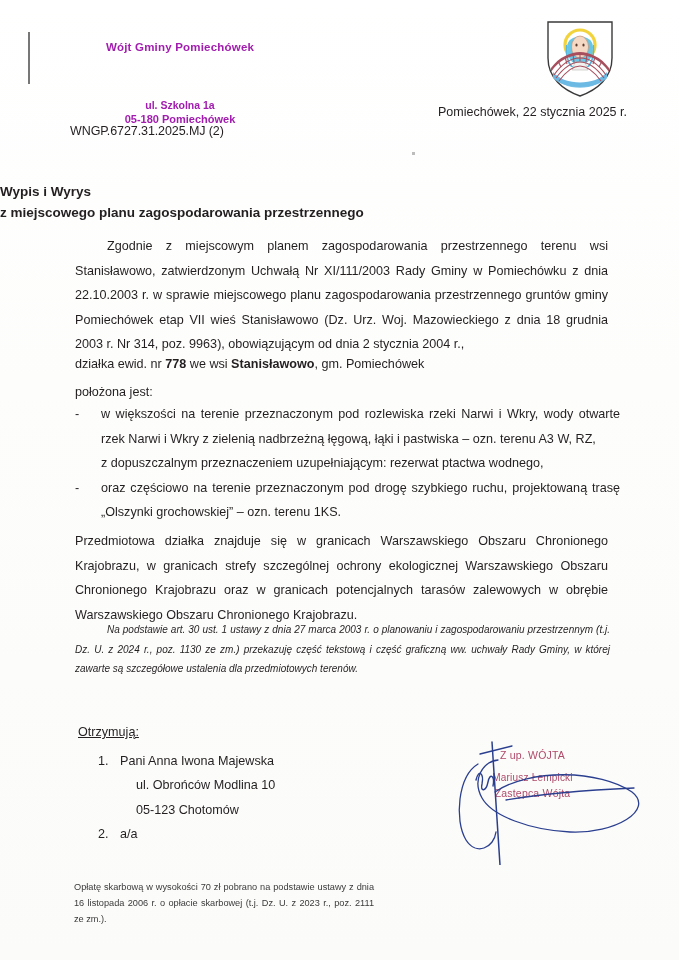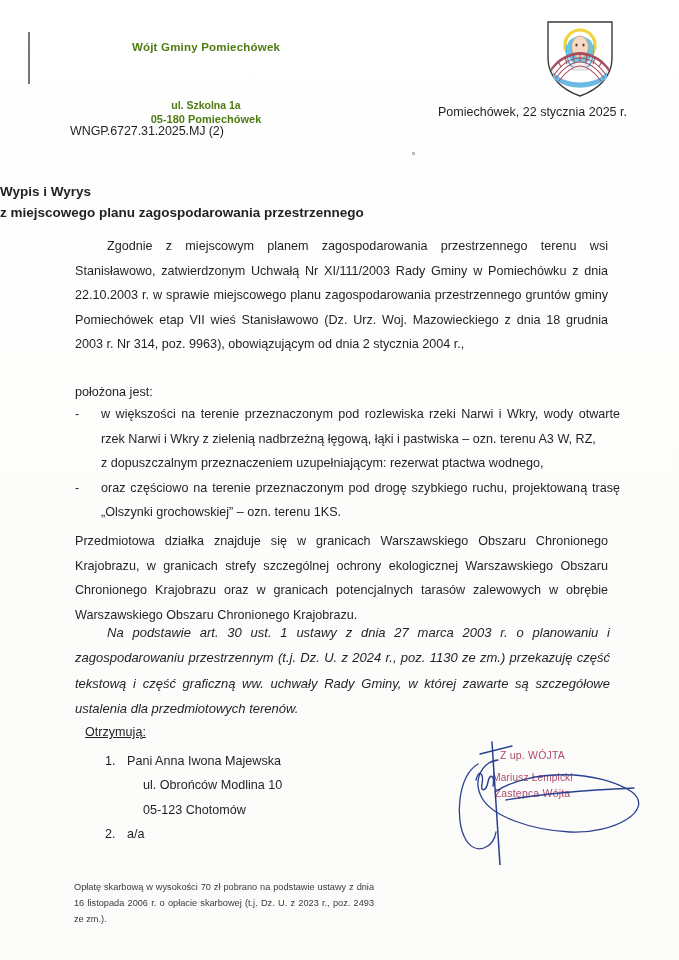--- a/index.html
+++ b/index.html
@@ -30,25 +30,25 @@
     position: absolute;
     left: 28px;
     top: 32px;
     width: 2px;
     height: 52px;
     background: #4a4a4a;
     opacity: .75;
   }
   .office-stamp {
     position: absolute;
-    left: 76px;
+    left: 50px;
     top: 40px;
     width: 260px;
     text-align: center;
-    color: #4d7c0f;
+    color: #a21caf;
     line-height: 1.28;
   }
   .office-stamp .l1 {
     font-size: 11.5px;
     font-weight: bold;
     letter-spacing: .2px;
   }
   .office-stamp .l2 { font-size: 10.5px; font-weight: bold; margin-top: 44px; }
   .office-stamp .l3 { font-size: 11px; font-weight: bold; }
   .office-stamp .l4 { font-size: 9px; font-weight: bold; letter-spacing: .1px; }
@@ -129,30 +129,30 @@
   .bullet-text { flex: 1 1 auto; }
   .sub-line { margin-left: 26px; }
 
   .p-area { top: 529px; }
 
   .p-legal {
     position: absolute;
     left: 75px;
     width: 535px;
     top: 620px;
-    font-size: 13px;
+    font-size: 10px;
     line-height: 1.95;
     font-style: italic;
     text-align: justify;
   }
 
   
   .recipients {
     position: absolute;
-    left: 85px;
+    left: 78px;
     top: 720px;
     font-size: 12.6px;
     line-height: 1.95;
   }
   .recipients .heading {
     text-decoration: underline;
   }
   .recipients ol {
     margin: 4px 0 0 0;
     padding-left: 34px;
@@ -259,20 +259,23 @@
   <div class="ref-line">WNGP.6727.31.2025.MJ (2)</div>
   <div class="speck"></div>
 
   <div class="doc-title">
     <div>Wypis i Wyrys</div>
     <div>z miejscowego planu zagospodarowania przestrzennego</div>
   </div>
 
   <div class="body-block just indent p-intro">Zgodnie z miejscowym planem zagospodarowania przestrzennego terenu wsi Stanisławowo, zatwierdzonym Uchwałą Nr XI/111/2003 Rady Gminy w Pomiechówku z dnia 22.10.2003 r. w sprawie miejscowego planu zagospodarowania przestrzennego gruntów gminy Pomiechówek etap VII wieś Stanisławowo (Dz. Urz. Woj. Mazowieckiego z dnia 18 grudnia 2003 r. Nr 314, poz. 9963), obowiązującym od dnia 2 stycznia 2004 r.,</div>
 
+  <div class="body-block p-plot">
+    <span>działka ewid. nr </span><span style="font-weight:bold">778</span><span> we wsi </span><span style="font-weight:bold">Stanisławowo</span><span>, gm. Pomiechówek</span>
+  </div>
 
   <div class="body-block p-located">położona jest:</div>
 
   <div class="bullets">
     <div class="bullet-row">
       <div class="bullet-dash">-</div>
       <div class="bullet-text just">w większości  na terenie przeznaczonym pod rozlewiska rzeki Narwi i Wkry, wody otwarte rzek Narwi i Wkry z zielenią nadbrzeżną łęgową, łąki i pastwiska – ozn. terenu A3 W, RZ,</div>
     </div>
     <div class="sub-line">z dopuszczalnym przeznaczeniem uzupełniającym: rezerwat ptactwa wodnego,</div>
     <div class="bullet-row">
@@ -317,14 +320,14 @@
 
         <path d="M56 40 C59 28 64 34 62 44 C60 52 66 52 68 42 C70 32 75 36 73 46" stroke-width="1.4"></path>
 
         <path d="M86 60 C120 54 170 50 214 48"></path>
 
         <path d="M60 14 L92 6"></path>
       </g>
     </svg>
   </div>
 
-  <div class="footer">Opłatę skarbową w wysokości 70 zł pobrano na podstawie ustawy z dnia 16 listopada 2006 r. o opłacie skarbowej (t.j. Dz. U. z 2023 r., poz. 2493 ze zm.).</div>
+  <div class="footer">Opłatę skarbową w wysokości 70 zł pobrano na podstawie ustawy z dnia 16 listopada 2006 r. o opłacie skarbowej (t.j. Dz. U. z 2023 r., poz. 2111 ze zm.).</div>
 </div>
 
 </body></html>

